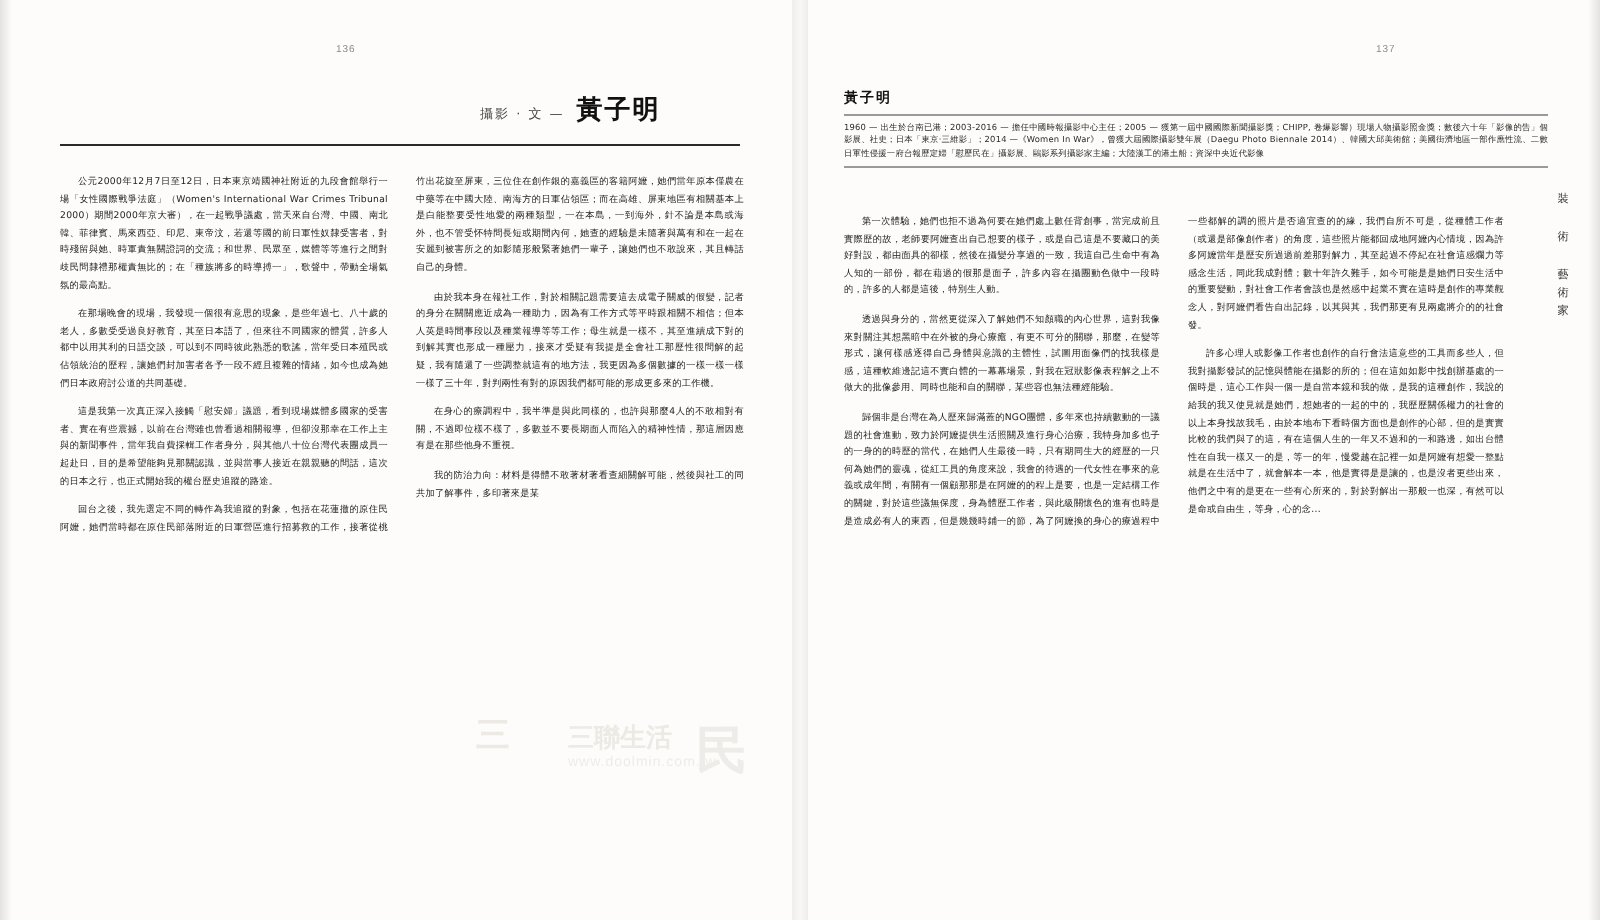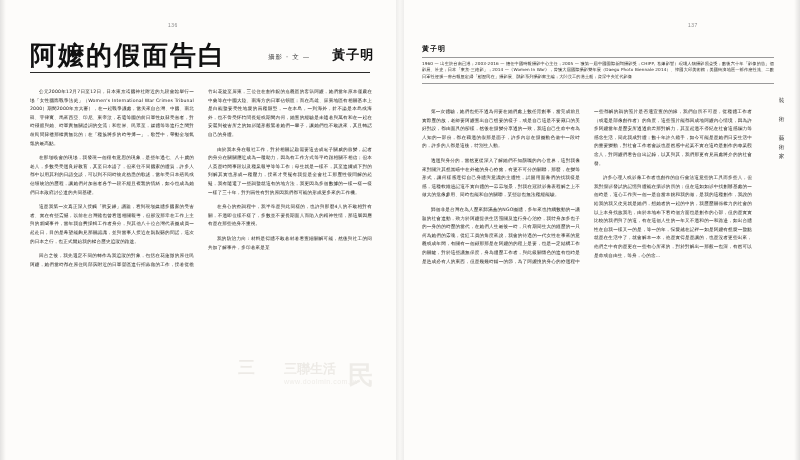--- a/index.html
+++ b/index.html
@@ -62,25 +62,25 @@
     left: 30px;
     top: 38px;
     font-size: 26px;
     font-weight: bold;
     letter-spacing: 2px;
     color: #111;
     font-family: "DejaVu Sans", sans-serif;
   }
   .byline {
     position: absolute;
-    left: 268px;
+    left: 240px;
     top: 46px;
     display: flex;
     align-items: baseline;
-    gap: 22px;
+    gap: 6px;
   }
   .byline-label {
     font-size: 6.5px;
     color: #444;
     letter-spacing: 1px;
   }
   .byline-name {
     font-size: 13px;
     font-weight: bold;
     color: #111;
@@ -220,21 +220,20 @@
 <div class="spread">
   <div class="page-left"></div>
   <div class="page-right"></div>
   <div class="page-edge-left"></div>
   <div class="page-edge-right"></div>
   <div class="gutter"></div>
 
   <div class="folio folio-left">136</div>
   <div class="folio folio-right">137</div>
 
-  <div class="headline">阿嬤的假面告白</div>
   <div class="byline">
     <span class="byline-label">攝影 · 文 —</span>
     <span class="byline-name">黃子明</span>
   </div>
   <div class="rule"></div>
 
   <div class="col-wrap">
     <p class="para">公元2000年12月7日至12日，日本東京靖國神社附近的九段會館舉行一場「女性國際戰爭法庭」（Women's International War Crimes Tribunal 2000）期間2000年京大審），在一起戰爭議處，當天來自台灣、中國、南北韓、菲律賓、馬來西亞、印尼、東帝汶，若還等國的前日軍性奴隸受害者，對時殘留與她、時軍責無關證詞的交流；和世界、民眾至，媒體等等進行之間對歧民問隸禮那權責無比的；在「種族將多的時導搏一」，歌聲中，帶動全場氣氛的最高點。</p>
     <p class="para">在那場晚會的現場，我發現一個很有意思的現象，是些年過七、八十歲的老人，多數受受過良好教育，其至日本語了，但來往不同國家的體質，許多人都中以用其利的日語交談，可以到不同時彼此熟悉的歌謠，當年受日本殖民或佔領統治的歷程，讓她們封加害者各予一段不經且複雜的情緒，如今也成為她們日本政府討公道的共同基礎。</p>
     <p class="para">這是我第一次真正深入接觸「慰安婦」議題，看到現場媒體多國家的受害者、實在有些震撼，以前在台灣雖也曾看過相關報導，但卻沒那幸在工作上主與的新聞事件，當年我自費採輯工作者身分，與其他八十位台灣代表團成員一起赴日，目的是希望能夠見那關認識，並與當事人接近在親親聽的問話，這次的日本之行，也正式開始我的權台歷史追蹤的路途。</p>

